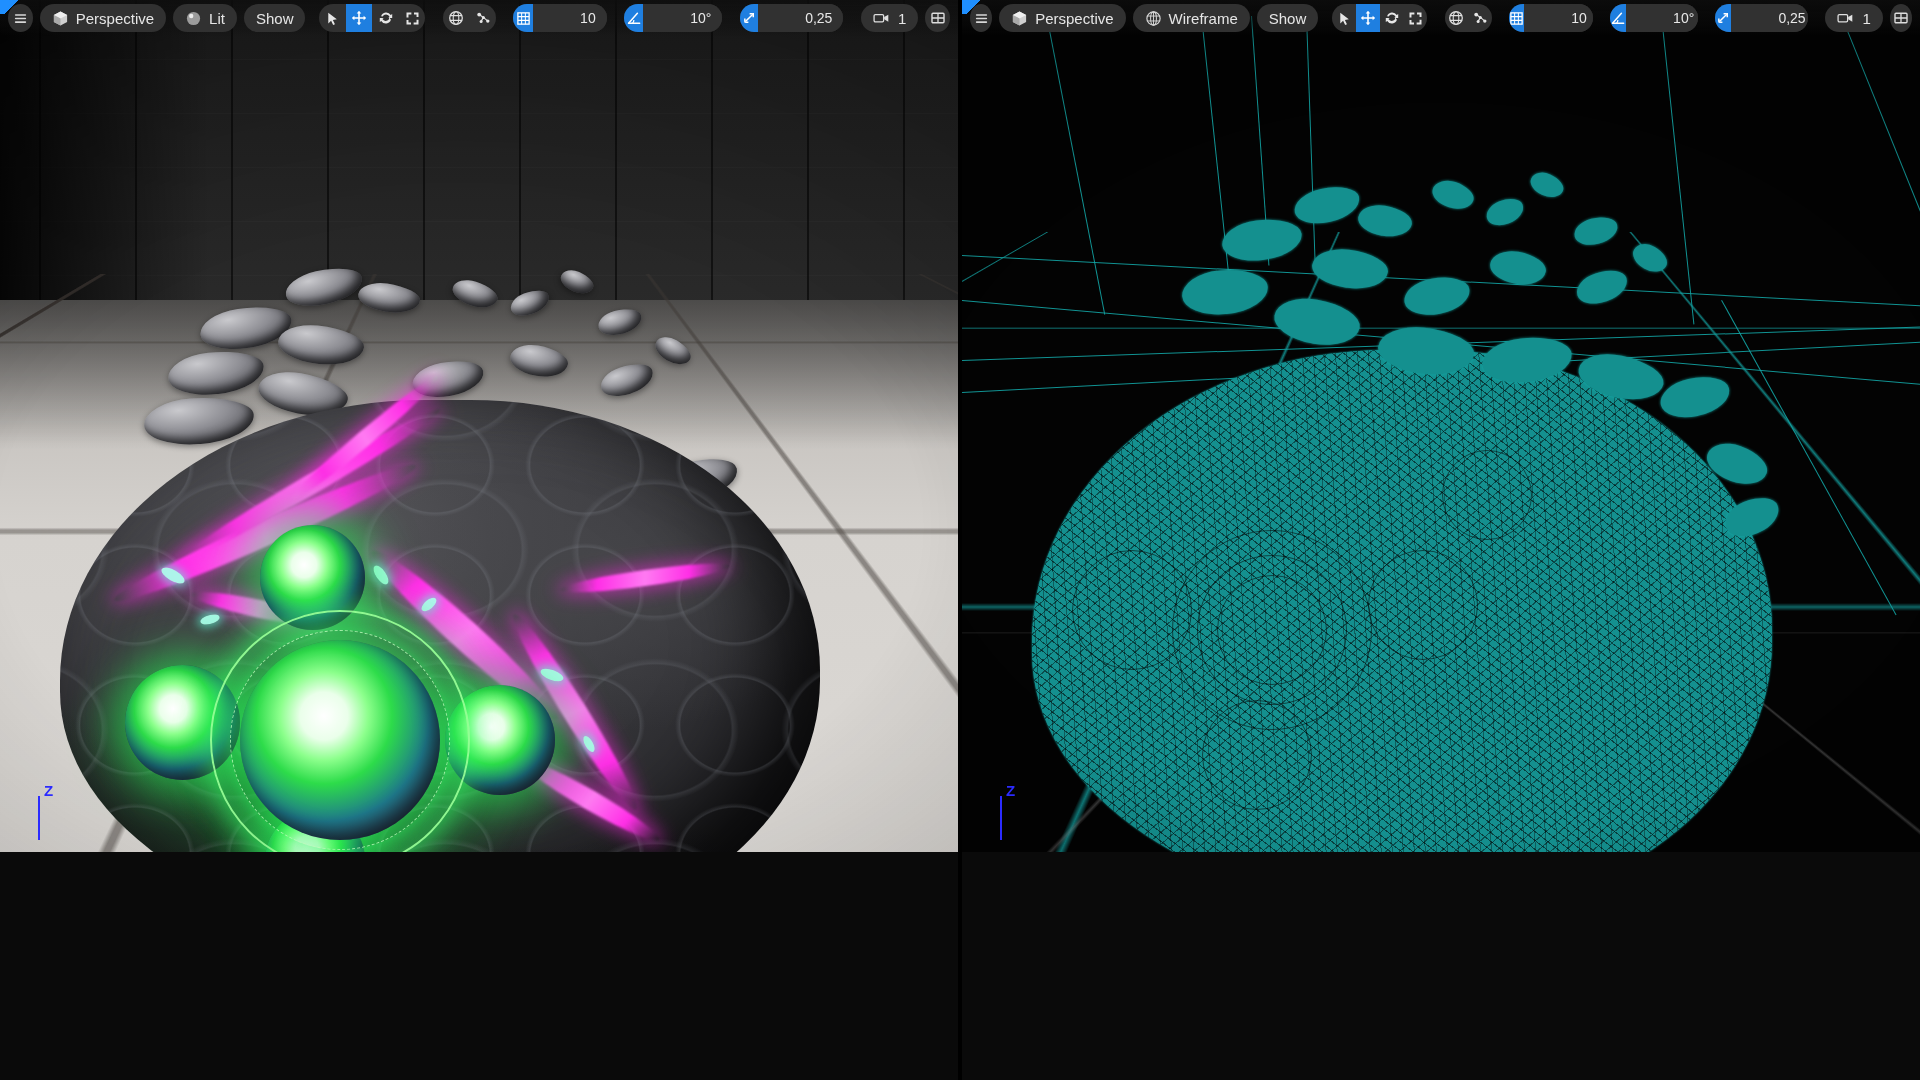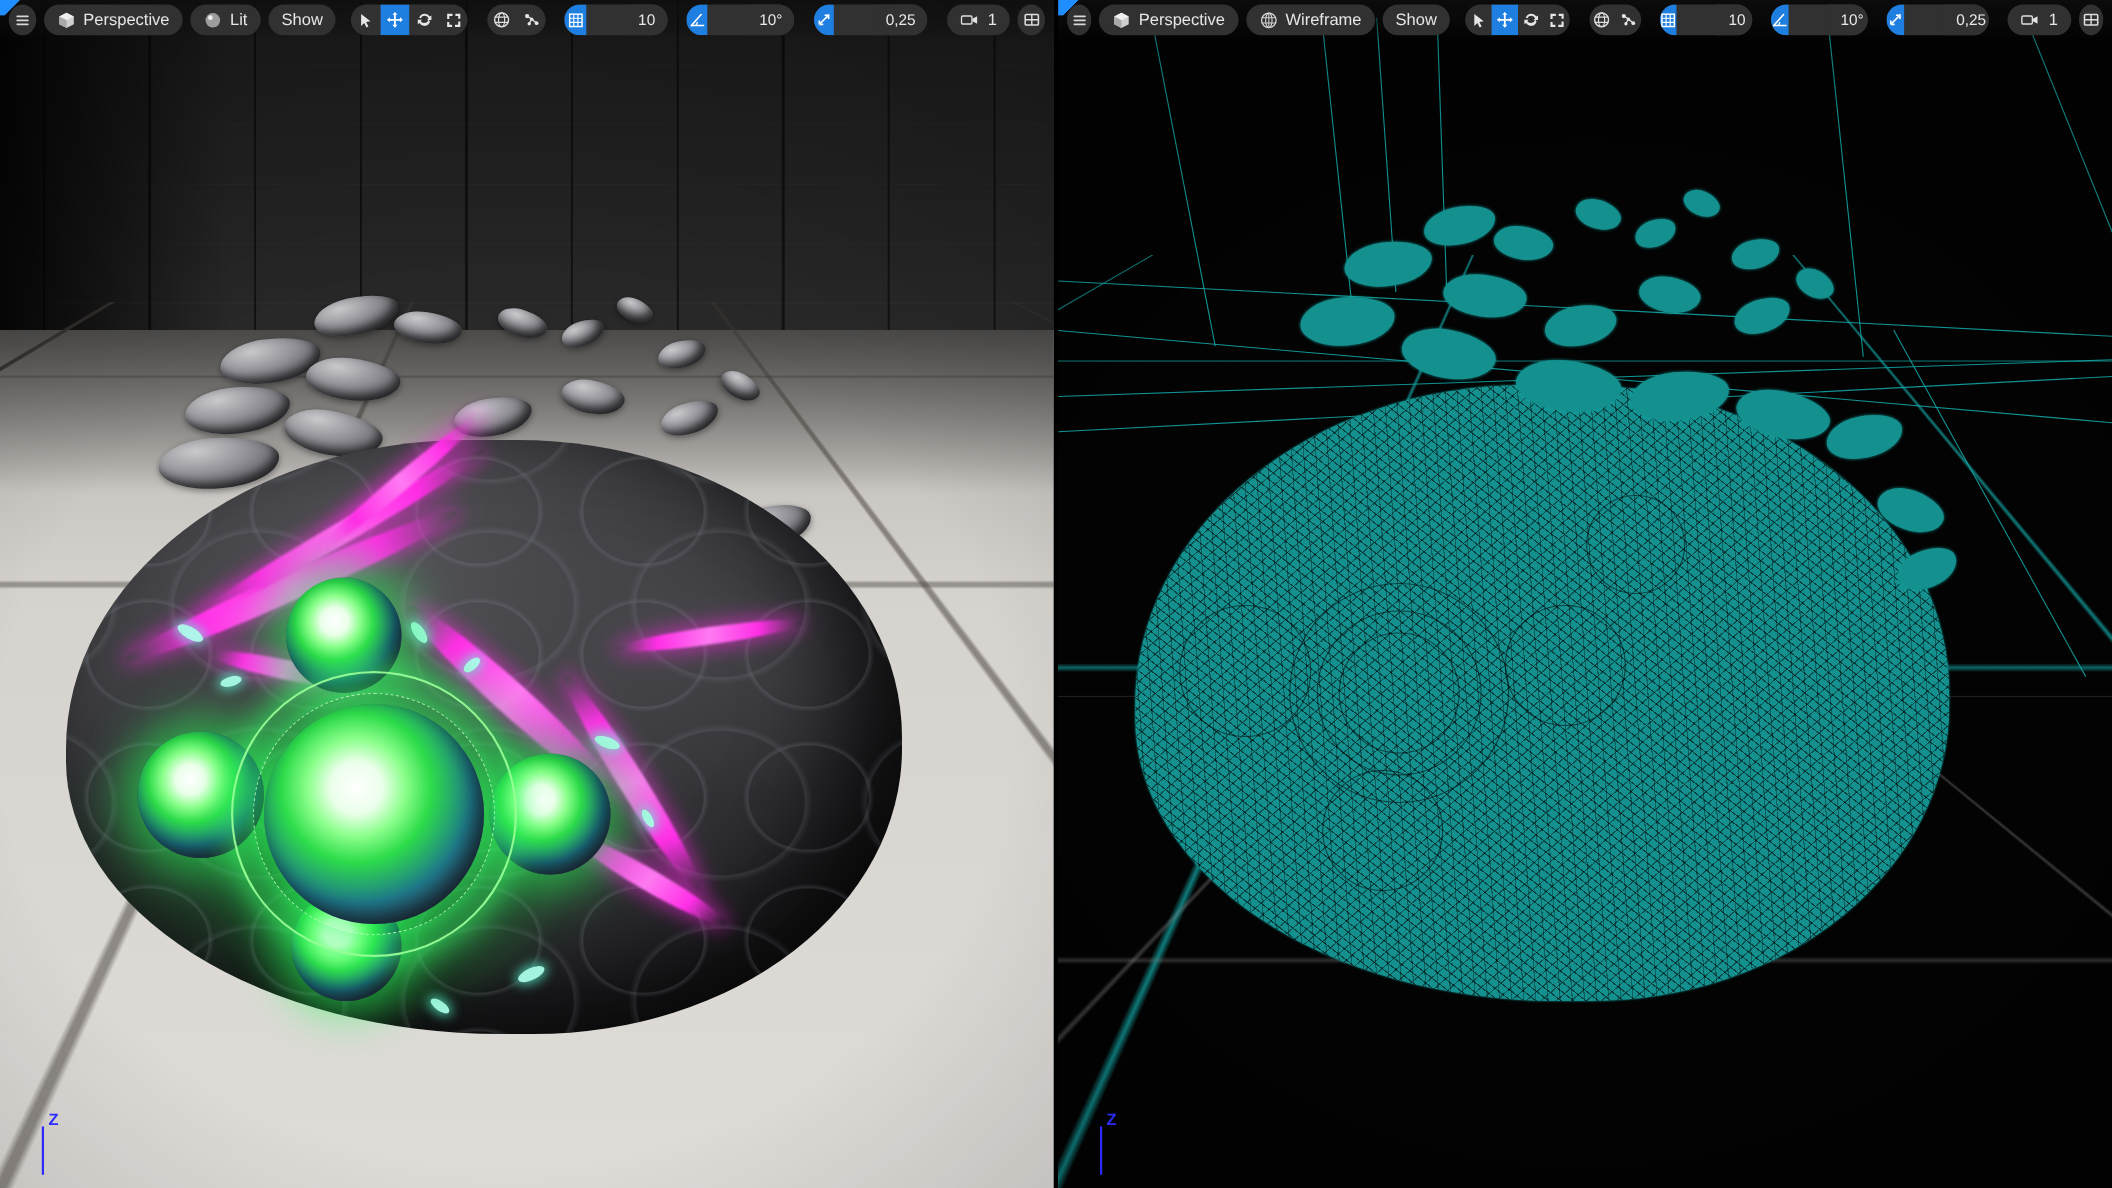--- a/index.html
+++ b/index.html
@@ -4,21 +4,21 @@
 <style>
   * { box-sizing: border-box; margin: 0; padding: 0; }
   html, body {
     width: 1920px; height: 1080px;
     background: #0a0a0a; overflow: hidden;
     font-family: "Liberation Sans", sans-serif;
   }
   .app { position: relative; width: 1920px; height: 1080px; display: flex; }
 
   
-  .viewport { position: relative; height: 1080px; overflow: hidden; }
+  .viewport { position: relative; height: 852px; overflow: hidden; }
   #viewport-lit { width: 958px; background: #1a1a1a; }
   .vp-divider { width: 4px; height: 1080px; background: #000; flex: 0 0 4px; }
   #viewport-wire { width: 958px; background: #040404; }
 
   
   .vp-accent {
     position: absolute; top: 0; left: 0; width: 26px; height: 14px;
     background: linear-gradient(135deg,#1f8fff 0%, #1f8fff 45%, rgba(31,143,255,0) 46%);
     z-index: 40; pointer-events: none;
   }

